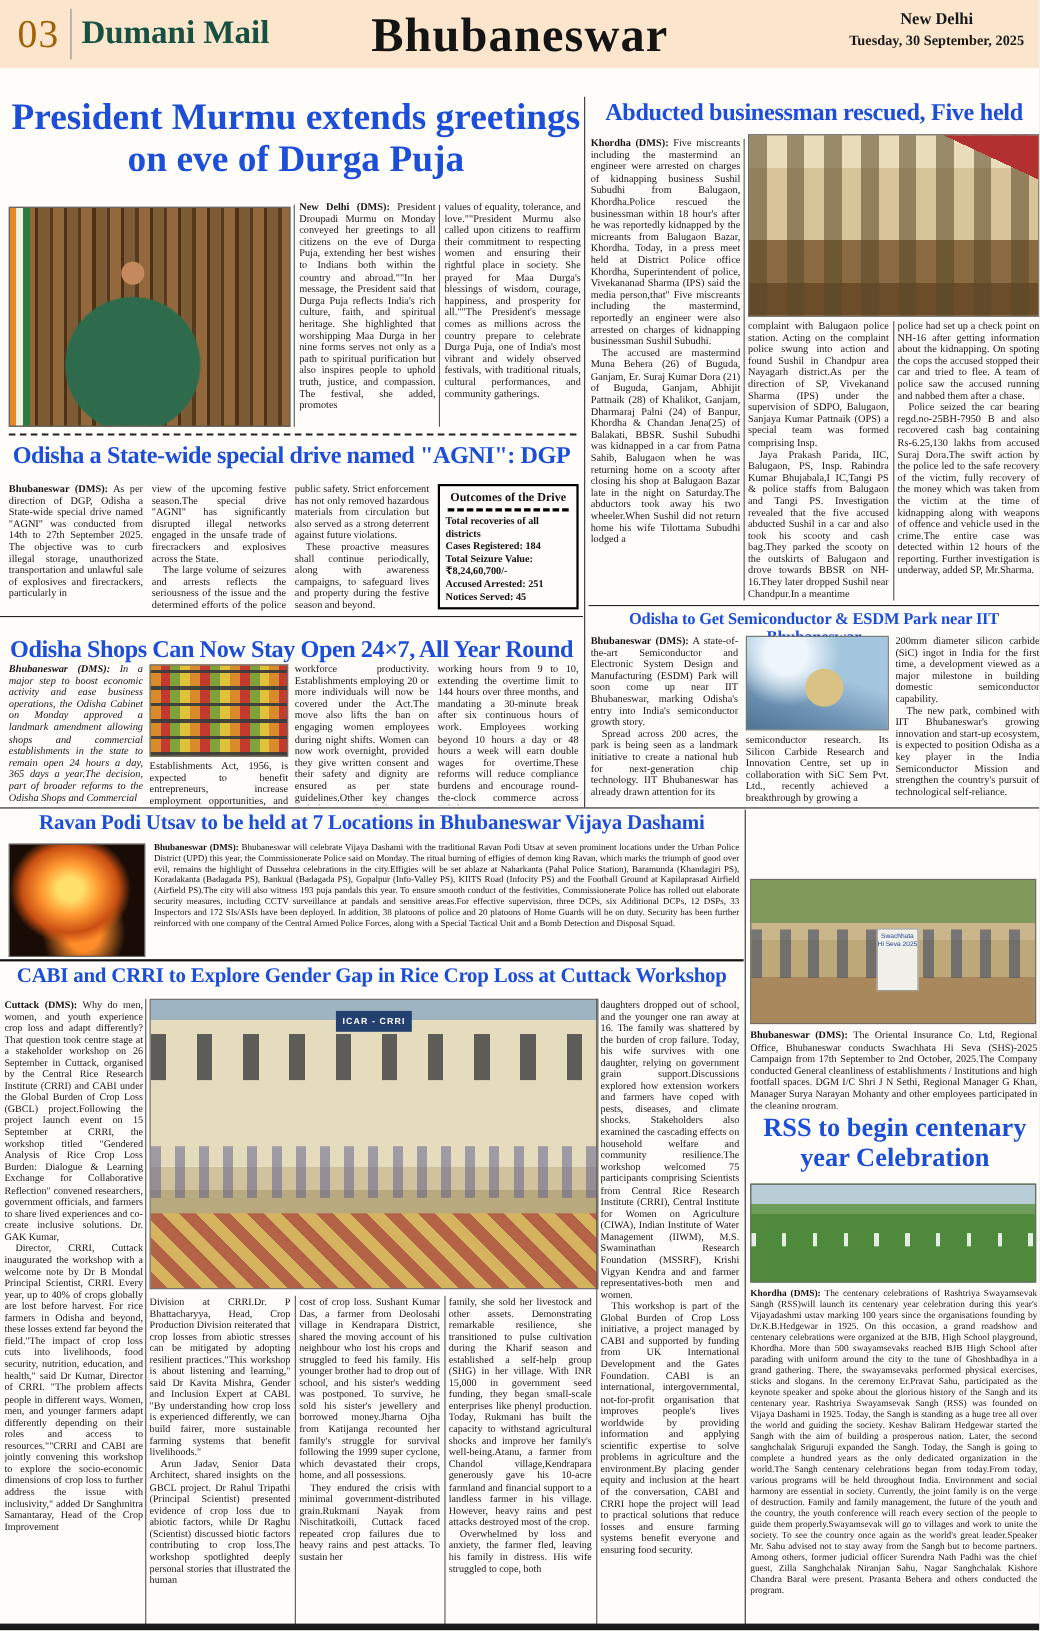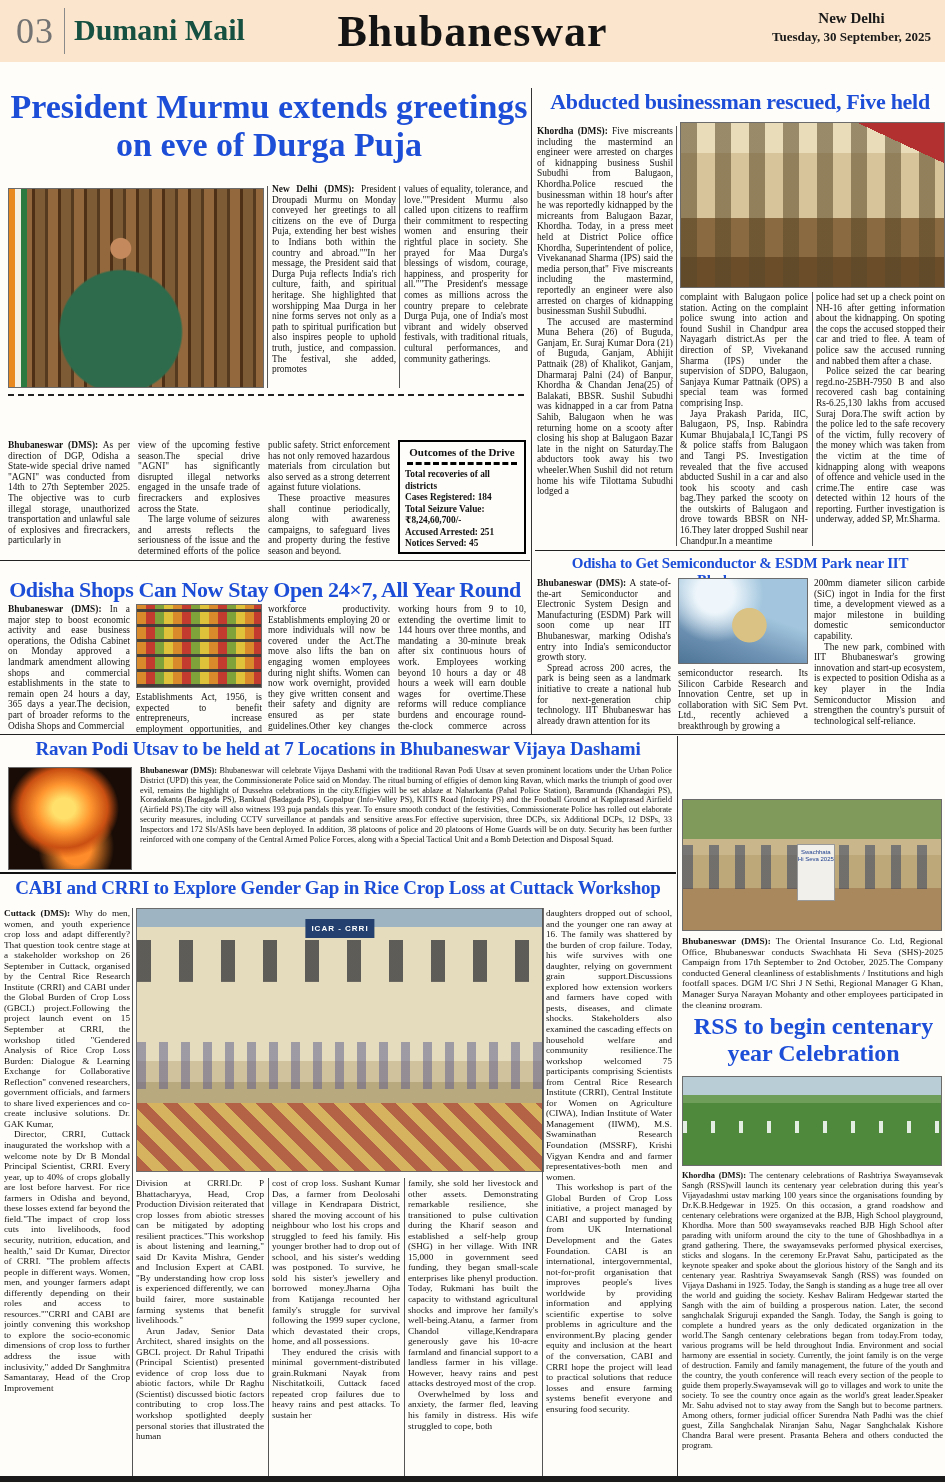--- a/index.html
+++ b/index.html
@@ -1,20 +1,20 @@
 <!DOCTYPE html>
 <html><head>
 <meta charset="utf-8">
 <style>
   html,body{margin:0;padding:0;background:#e9e9e9;}
   #page{position:relative;width:945px;height:1483px;background:#fffdf9;margin:0 auto;
         font-family:"Liberation Serif","DejaVu Serif",serif;color:#111;overflow:hidden;}
   
   #masthead-band{position:absolute;left:0;top:0;width:945px;height:62px;background:#fbe5cc;}
-  #page-number{position:absolute;left:16px;top:10px;font-size:36px;color:#737373;font-weight:400;letter-spacing:1px;}
+  #page-number{position:absolute;left:16px;top:10px;font-size:36px;color:#a16207;font-weight:400;letter-spacing:1px;}
   #masthead-sep{position:absolute;left:64px;top:8px;width:1px;height:46px;background:#8a8a8a;}
   #masthead-title{position:absolute;left:74px;top:13px;font-size:30px;font-weight:700;color:#155040;}
   #city-title{position:absolute;left:0;top:6px;width:945px;text-align:center;font-size:44px;font-weight:800;color:#141414;letter-spacing:1px;}
   #edition-block{position:absolute;right:14px;top:10px;text-align:center;color:#1a1a1a;}
   #edition-place{font-size:15px;font-weight:700;}
   #edition-date{font-size:13px;font-weight:700;margin-top:2px;}
   
   .headline{position:absolute;font-weight:700;text-align:center;color:#1d4ed8;line-height:1.12;}
   .coltext{position:absolute;font-size:9.4px;line-height:10.6px;text-align:justify;overflow:hidden;color:#141414;}
   .coltext p{margin:0;}
@@ -105,20 +105,21 @@
        <span>President Droupadi Murmu on Monday conveyed her greetings to all citizens on the eve of Durga Puja, extending her best wishes to Indians both within the country and abroad.""In her message, the President said that Durga Puja reflects India's rich culture, faith, and spiritual heritage. She highlighted that worshipping Maa Durga in her nine forms serves not only as a path to spiritual purification but also inspires people to uphold truth, justice, and compassion. The festival, she added, promotes</span></p>
   </div>
   <div class="coltext" style="left:404px;top:184px;width:124px;height:206px;">
     <p><span>values of equality, tolerance, and love.""President Murmu also called upon citizens to reaffirm their commitment to respecting women and ensuring their rightful place in society. She prayed for Maa Durga's blessings of wisdom, courage, happiness, and prosperity for all.""The President's message comes as millions across the country prepare to celebrate Durga Puja, one of India's most vibrant and widely observed festivals, with traditional rituals, cultural performances, and community gatherings.</span></p>
   </div>
   <div class="vrule" style="left:267px;top:186px;height:202px;"></div>
   <div class="vrule" style="left:399px;top:186px;height:202px;"></div>
 
   <div class="hrule-dash" style="left:8px;top:394px;width:516px;"></div>
 
+  <div class="headline" style="left:0;top:402px;width:530px;font-size:22px;letter-spacing:-0.4px;">Odisha a State-wide special drive named "AGNI": DGP</div>
   <div class="coltext" style="left:8px;top:440px;width:122px;height:116px;">
     <p><span class="lead">Bhubaneswar (DMS):</span>
        <span>As per direction of DGP, Odisha a State-wide special drive named "AGNI" was conducted from 14th to 27th September 2025. The objective was to curb illegal storage, unauthorized transportation and unlawful sale of explosives and firecrackers, particularly in</span></p>
   </div>
   <div class="coltext" style="left:138px;top:440px;width:122px;height:116px;">
     <p>view of the upcoming festive season.The special drive "AGNI" has significantly disrupted illegal networks engaged in the unsafe trade of firecrackers and explosives across the State.</p>
     <p>The large volume of seizures and arrests reflects the seriousness of the issue and the determined efforts of the police to ensure</p>
   </div>
   <div class="coltext" style="left:268px;top:440px;width:122px;height:116px;">
     <p>public safety. Strict enforcement has not only removed hazardous materials from circulation but also served as a strong deterrent against future violations.</p>
@@ -130,21 +131,21 @@
     <div class="agni-line">Total recoveries of all districts</div>
     <div class="agni-line">Cases Registered: 184</div>
     <div class="agni-line">Total Seizure Value: ₹8,24,60,700/-</div>
     <div class="agni-line">Accused Arrested: 251</div>
     <div class="agni-line">Notices Served: 45</div>
   </div>
 
   <div class="hrule" style="left:0;top:560px;width:530px;"></div>
 
   <div class="headline" style="left:0;top:566px;width:530px;font-size:22px;letter-spacing:-0.4px;margin-top:12px;">Odisha Shops Can Now Stay Open 24×7, All Year Round</div>
-  <div class="coltext" style="left:8px;top:604px;width:122px;height:128px;">
+  <div class="coltext" style="left:8px;top:604px;width:122px;height:128px;font-style:italic;">
     <p><span class="lead">Bhubaneswar (DMS):</span>
        <span>In a major step to boost economic activity and ease business operations, the Odisha Cabinet on Monday approved a landmark amendment allowing shops and commercial establishments in the state to remain open 24 hours a day, 365 days a year.The decision, part of broader reforms to the Odisha Shops and Commercial</span></p>
   </div>
   <div class="photo ph-shops" style="left:136px;top:604px;width:126px;height:84px;"></div>
   <div class="coltext" style="left:136px;top:692px;width:126px;height:42px;">
     <p>Establishments Act, 1956, is expected to benefit entrepreneurs, increase employment opportunities, and enhance</p>
   </div>
   <div class="coltext" style="left:268px;top:604px;width:122px;height:128px;">
     <p>workforce productivity. Establishments employing 20 or more individuals will now be covered under the Act.The move also lifts the ban on engaging women employees during night shifts. Women can now work overnight, provided they give written consent and their safety and dignity are ensured as per state guidelines.Other key changes include increasing daily</p>
   </div>

